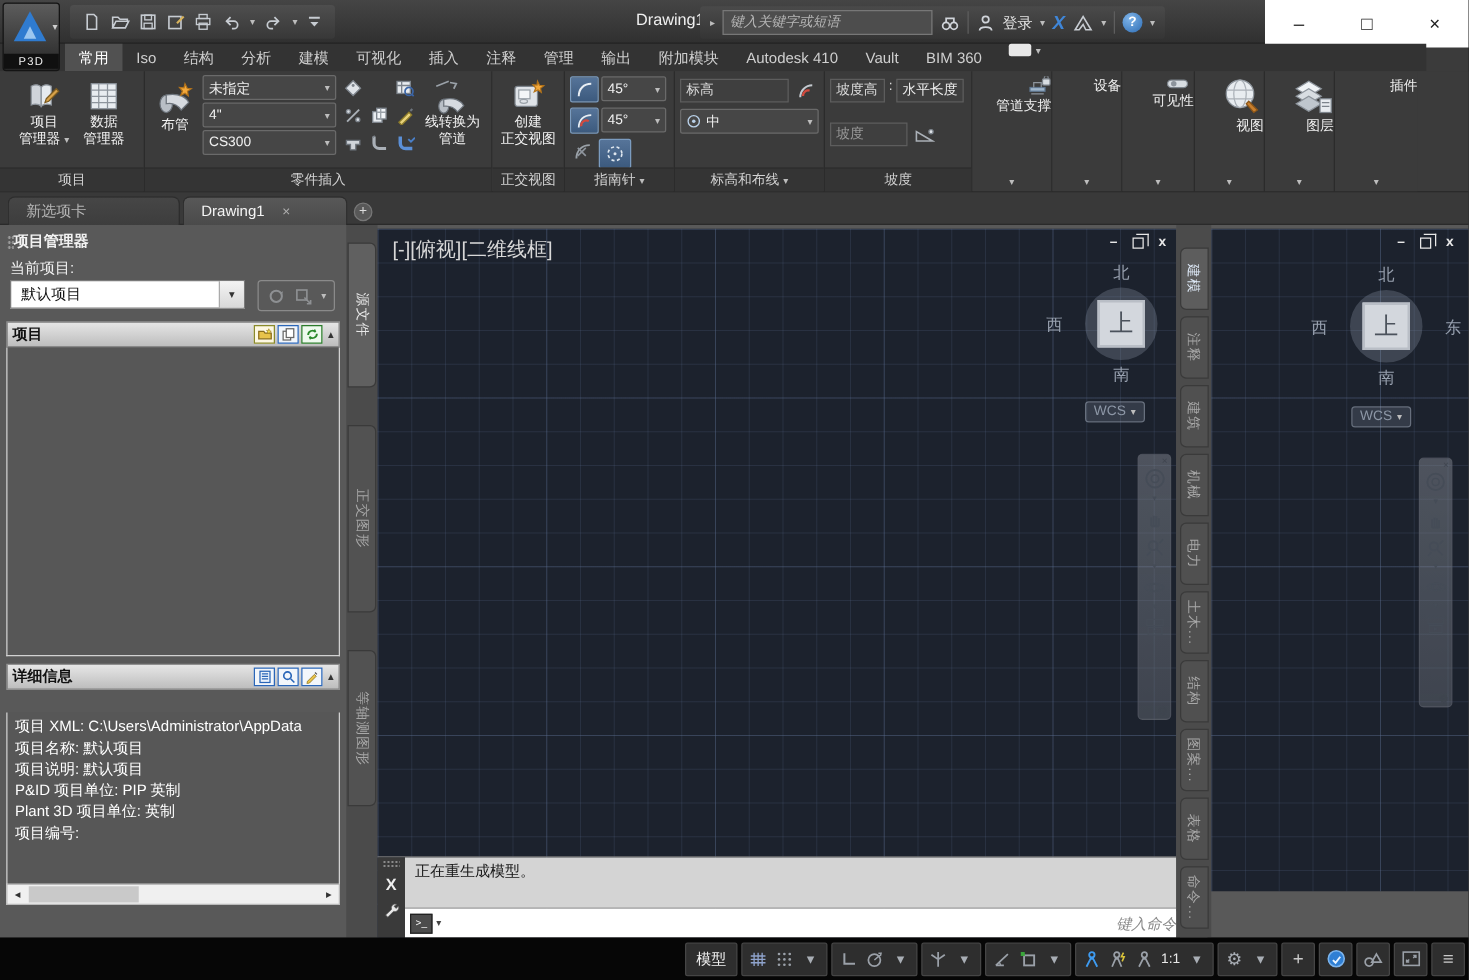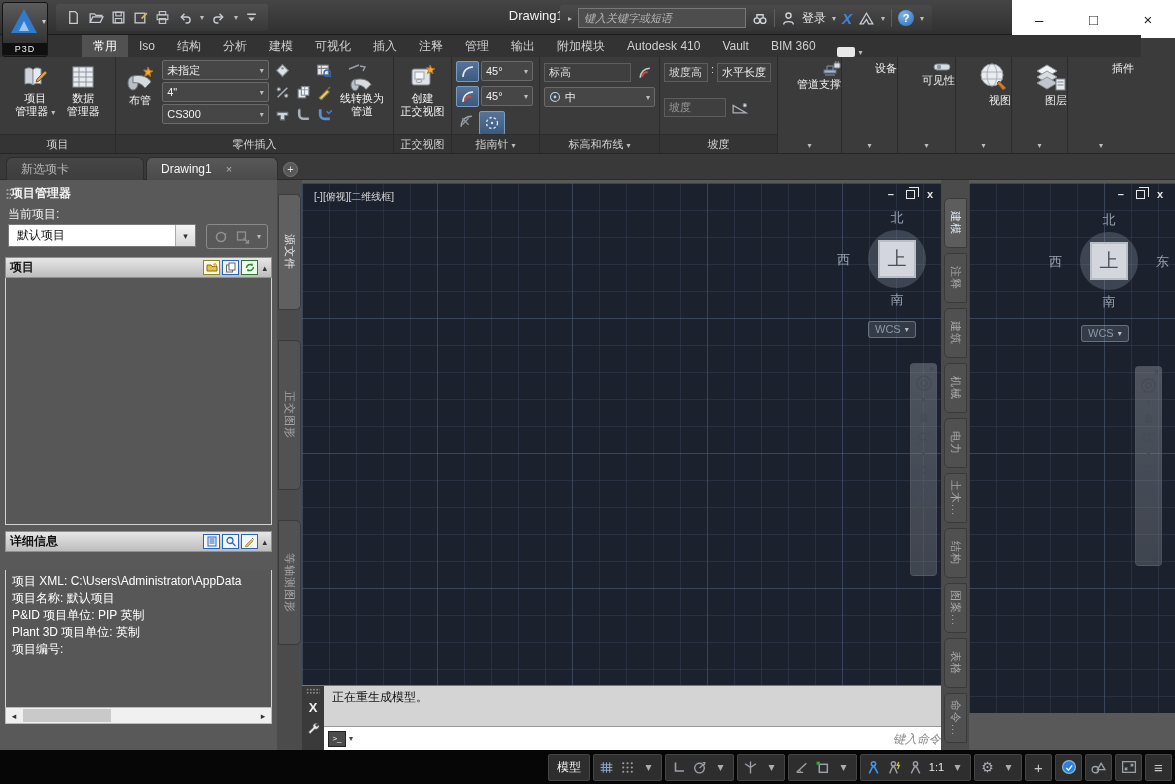--- a/index.html
+++ b/index.html
@@ -23,21 +23,21 @@
   .tb-right{position:absolute;left:560px;top:5px;height:26px;display:flex;align-items:center;gap:6px;padding:0 8px;background:linear-gradient(#4a4a4a,#353535);border-radius:3px;}
   .searchbox{width:168px;height:20px;background:#4d4d4d;border:1px solid #777;color:#c9c9c9;font-size:11px;font-style:italic;padding:0 5px;}
   .searchbox::placeholder{color:#b5b5b5;font-style:italic;}
   .tb-sep{width:1px;height:18px;background:#5e5e5e;}
   .signin{color:#e3e3e3;font-size:12px;}
   .xlogo{color:#3f86d8;font-weight:bold;font-style:italic;font-size:15px;}
   .helpcirc{width:16px;height:16px;border-radius:50%;background:radial-gradient(circle at 35% 30%,#7fb4e8,#2d6db5);color:#fff;font-size:11px;font-weight:bold;display:flex;align-items:center;justify-content:center;}
   .carot{color:#bdbdbd;font-size:8px;}
 
   
-  .ribbontabs{position:absolute;left:0;top:35px;width:1141px;height:22px;background:#333;display:flex;align-items:flex-end;padding-left:82px;}
+  .ribbontabs{position:absolute;left:0;top:35px;width:1141px;height:22px;background:#333;display:flex;align-items:flex-start;padding-left:52px;}
   .rtab{padding:0 11px;color:#cfcfcf;font-size:12px;line-height:22px;}
   .rtab.active{background:#515151;color:#fff;}
   .ribbon-min{display:flex;align-items:center;gap:4px;margin-left:10px;}
   .rmin-box{width:18px;height:10px;background:#e8e8e8;border-radius:2px;}
 
   
   .ribbon{position:absolute;left:0;top:57px;width:1175px;height:97px;background:#3b3b3b;border-bottom:1px solid #262626;display:flex;}
   .rpanel{position:relative;height:96px;border-right:1px solid #2b2b2b;background:#3b3b3b;flex:none;}
   .plabel{position:absolute;bottom:0;left:0;right:0;height:19px;background:#343434;border-top:1px solid #2d2d2d;color:#d2d2d2;font-size:11px;text-align:center;line-height:19px;white-space:nowrap;}
   .pcontent{position:absolute;left:0;top:0;right:0;bottom:19px;display:flex;align-items:flex-start;padding:3px 4px;}
@@ -94,21 +94,21 @@
 
   
   .vp{position:absolute;background:
       linear-gradient(rgba(92,110,146,.20) 1px,transparent 1px),
       linear-gradient(90deg,rgba(92,110,146,.20) 1px,transparent 1px),
       linear-gradient(rgba(92,110,146,.30) 1px,transparent 1px),
       linear-gradient(90deg,rgba(92,110,146,.30) 1px,transparent 1px),#1c222d;
       background-size:27px 27px,27px 27px,135px 135px,135px 135px;}
   .vp1{left:302px;top:3px;width:639px;height:567px;}
   .vp2{left:969px;top:3px;width:206px;height:530px;}
-  .vplabel{position:absolute;left:12px;top:7px;color:#d8d8d8;font-size:10px;}
+  .vplabel{position:absolute;left:12px;top:7px;color:#d8d8d8;font-size:16px;}
   .vpctrl{position:absolute;top:5px;display:flex;gap:12px;align-items:center;color:#e8e8e8;font-size:11px;font-weight:bold;}
   .restore{width:9px;height:9px;border:1.5px solid #e8e8e8;position:relative;}
   .restore:before{content:"";position:absolute;left:2px;top:-4px;width:9px;height:9px;border:1.5px solid #e8e8e8;border-bottom:none;border-left:none;}
   .vcube{position:absolute;}
   .vc-ring{position:absolute;width:58px;height:58px;left:11px;top:11px;border-radius:50%;border:11px solid rgba(150,160,178,.28);}
   .vc-box{position:absolute;left:21px;top:21px;width:38px;height:38px;background:#d3d7dd;border:2px solid #b9bec6;display:flex;align-items:center;justify-content:center;color:#4b525c;font-size:19px;}
   .vc-n{position:absolute;left:0;right:0;top:-10px;text-align:center;color:#98a1af;font-size:13px;}
   .vc-s{position:absolute;left:0;right:0;bottom:-10px;text-align:center;color:#98a1af;font-size:13px;}
   .vc-w{position:absolute;left:-20px;top:32px;color:#98a1af;font-size:13px;}
   .vc-e{position:absolute;right:-20px;top:32px;color:#98a1af;font-size:13px;}
@@ -616,20 +616,21 @@
             <svg width="12" height="11" viewBox="0 0 12 11">
               <path d="M2 9l5.5-5.5 1.5 1.5L3.5 10.5 1.5 11z" fill="#e8c34a" stroke="#8a6d1a" stroke-width=".6"></path>
               <path d="M8 2l1.5 1.5" stroke="#555"></path>
             </svg>
           </span>
         <span class="col">▴</span>
       </div>
       <div class="details">
         <div>项目 XML: C:\Users\Administrator\AppData</div>
         <div>项目名称: 默认项目</div>
+        <div>项目说明: 默认项目</div>
         <div>P&amp;ID 项目单位: PIP 英制</div>
         <div>Plant 3D 项目单位: 英制</div>
         <div>项目编号:</div>
       </div>
 
       <div class="hscroll">
         <span class="hs-arr">◂</span>
         <span class="hs-thumb"></span>
         <span class="hs-arr" style="margin-left:auto">▸</span>
       </div>

